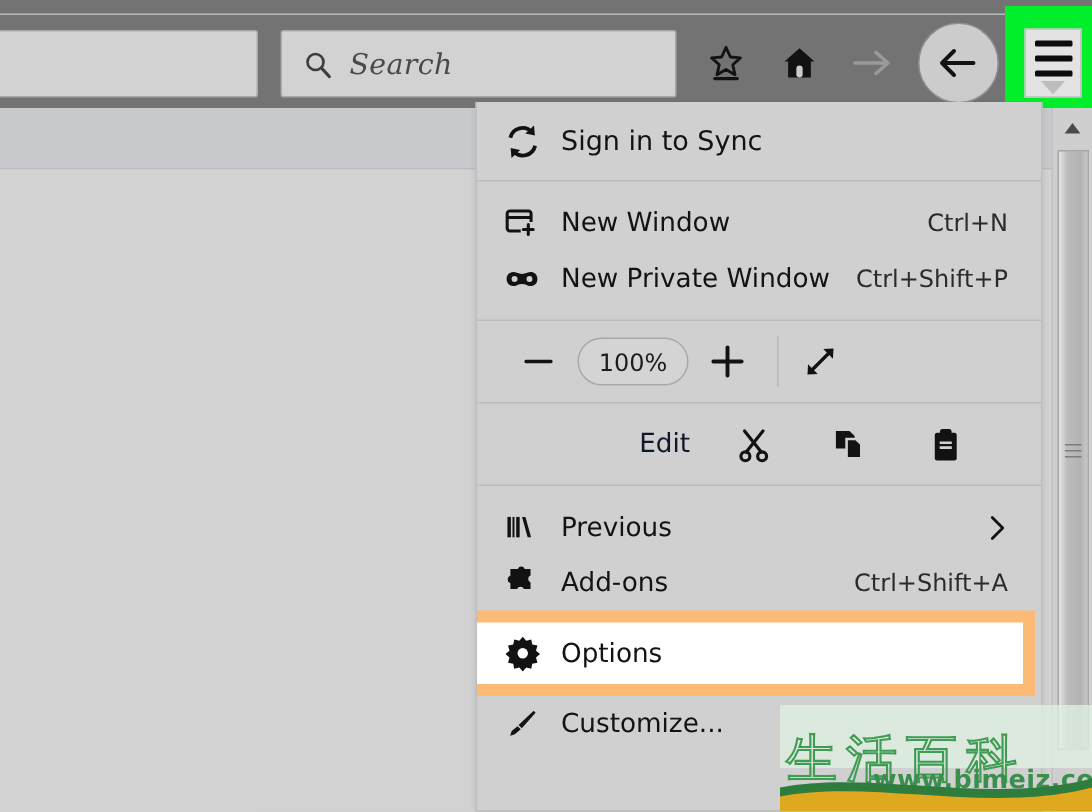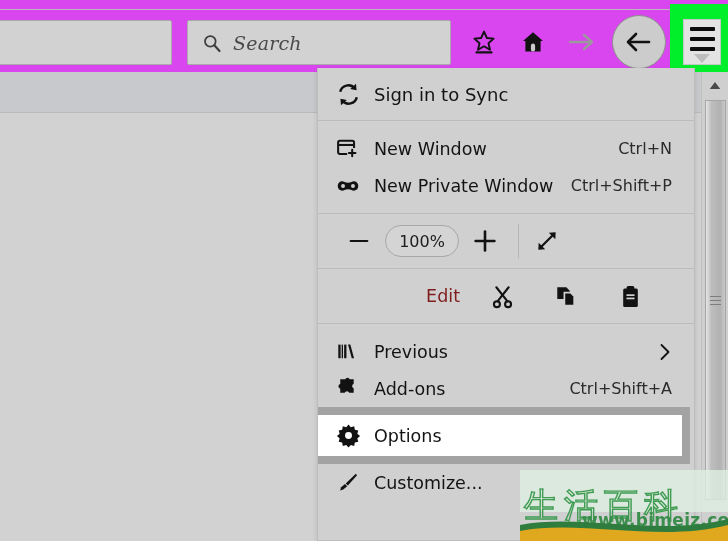--- a/index.html
+++ b/index.html
@@ -20,21 +20,21 @@
     overflow: hidden;
     background: #d2d2d2;
   }
 
   
   .toolbar {
     position: absolute;
     left: 0; top: 0;
     width: 728px;
     height: 72px;
-    background: #d946ef;
+    background: #737373;
     box-sizing: border-box;
   }
   .toolbar-topline {
     position: absolute;
     left: 0; top: 9px;
     width: 728px; height: 1px;
     background: #b9b9b9;
   }
   .urlbar {
     position: absolute;
@@ -267,36 +267,36 @@
   
   .edit-row {
     display: flex;
     align-items: center;
     height: 54px;
     padding: 0 18px;
     box-sizing: border-box;
   }
   .edit-label {
     font-size: 17.5px;
-    color: #7f1d1d;
+    color: #0f172a;
     font-family: "DejaVu Sans", sans-serif;
     width: 134px;
     text-align: right;
     padding-right: 10px;
     box-sizing: border-box;
   }
   .edit-btn {
     width: 64px;
     display: flex; align-items: center; justify-content: center;
   }
 
   
   .options-wrap {
     position: relative;
-    background: #a3a3a3;
+    background: #fdba74;
     padding: 8px 8px 8px 0;
     margin-left: -12px;
     margin-right: 4px;
   }
   .options-row {
     background: #ffffff;
     height: 41px;
     display: flex;
     align-items: center;
     padding-left: 30px;

